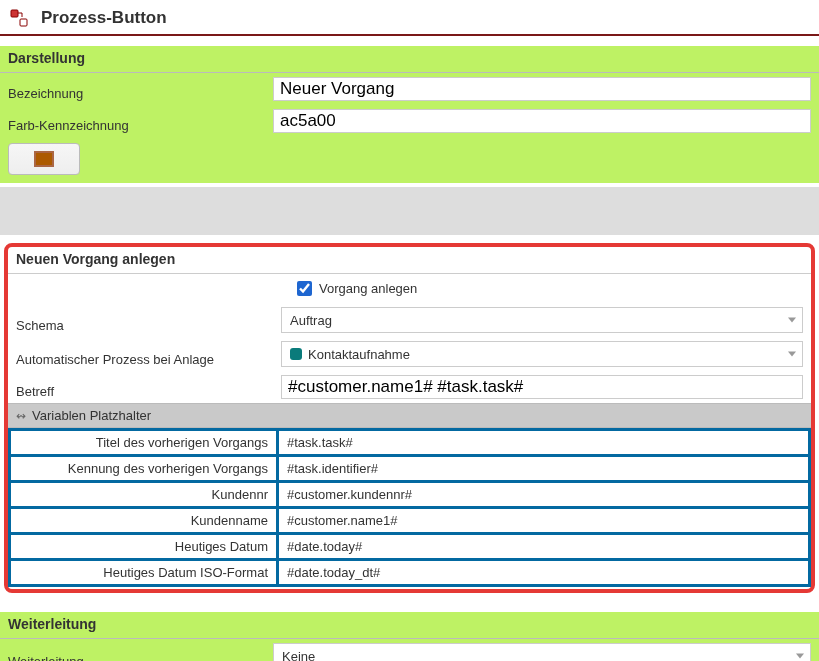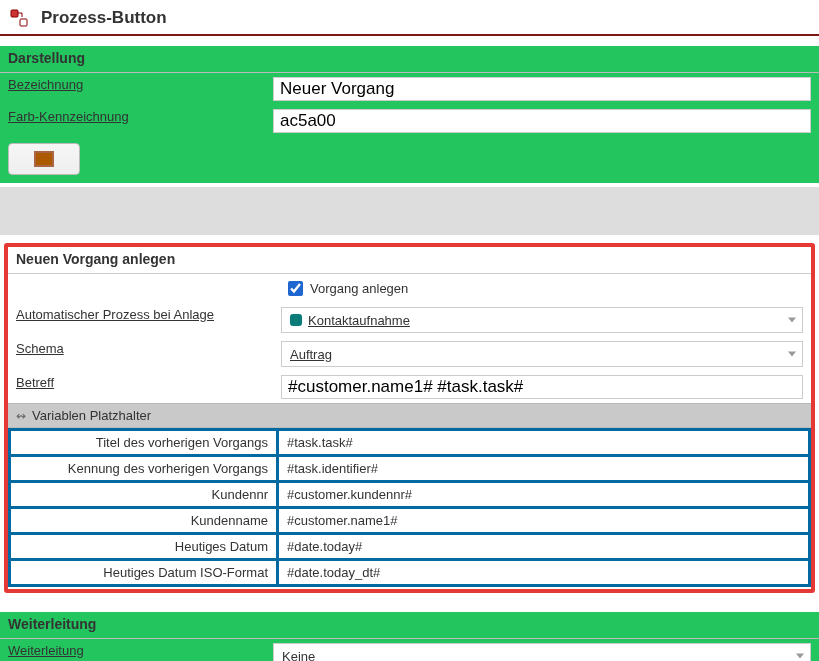--- a/index.html
+++ b/index.html
@@ -12,32 +12,31 @@
     width: 819px;
   }
   .page-header {
     display: flex;
     align-items: center;
     padding: 8px 10px 6px;
     border-bottom: 2px solid #7a1818;
     gap: 13px;
   }
   .page-title { font-size: 17px; font-weight: bold; }
-  .section { margin-top: 10px; background:#22c55e; }
+  .section { margin-top: 10px; background:#bef264; }
   .section-header {
     font-weight: bold;
     font-size: 14px;
     border-bottom: 1px solid #bbb;
     padding: 4px 8px 6px;
   }
   .form-row {
     display: flex;
-    align-items: flex-start;
+    align-items: flex-end;
     padding: 4px 8px;
-    text-decoration: underline;
   }
   .form-row .label {
     width: 265px;
     color: #333;
   }
   .form-row .field { flex: 1; }
   input.text, select.sel {
     width: 100%;
     height: 24px;
     border: 1px solid #ccc;
@@ -53,26 +52,26 @@
     border-radius: 4px;
     margin: 6px 8px 8px;
     background: linear-gradient(#f6f6f6,#eee);
     cursor: pointer;
   }
   .color-swatch { width: 20px; height: 16px; background:#ac5a00; border:2px solid #a64; }
   .gray-band { background:#ddd; height: 48px; margin-top: 4px; }
 
   .highlight-section {
     border: 4px solid #e53935;
-    border-radius: 3px;
+    border-radius: 8px;
     margin: 8px 4px;
     padding-bottom: 2px;
     background:#fff;
   }
-  .checkbox-row { display:flex; align-items:flex-start; padding:4px 11px; }
+  .checkbox-row { display:flex; align-items:flex-start; padding:4px 20px; }
   .checkbox-row .label { width:265px; }
   .checkbox-row .cb { display:flex; align-items:center; gap:4px; }
   .checkbox-row input[type=checkbox]{ width:15px; height:15px; accent-color:#1e66d0; }
 
   .select-wrap { position:relative; flex:1; }
   .select-display {
     border:1px solid #ccc; height:26px; display:flex; align-items:center;
     padding:0 24px 0 8px; color:#333; position:relative; background:#fff;
   }
   .select-display.with-bullet::before {
@@ -145,40 +144,40 @@
 
   <div class="checkbox-row">
     <div class="label"></div>
     <div class="cb">
       <input type="checkbox" checked="" style="">
       <span>Vorgang anlegen</span>
     </div>
   </div>
 
   <div class="form-row">
+    <div class="label">Schema</div>
+    <div class="select-wrap">
+      <div class="select-display">
+        <span>Auftrag</span>
+        <span class="select-caret"></span>
+      </div>
+    </div>
+  </div>
+
+  <div class="form-row">
     <div class="label">Automatischer Prozess bei Anlage</div>
     <div class="select-wrap">
       <div class="select-display with-bullet">
         <span>Kontaktaufnahme</span>
         <span class="select-caret"></span>
       </div>
     </div>
   </div>
 
   <div class="form-row">
-    <div class="label">Schema</div>
-    <div class="select-wrap">
-      <div class="select-display">
-        <span>Auftrag</span>
-        <span class="select-caret"></span>
-      </div>
-    </div>
-  </div>
-
-  <div class="form-row">
     <div class="label">Betreff</div>
     <div class="field">
       <input type="text" class="text" value="#customer.name1# #task.task#" style="">
     </div>
   </div>
 
   <div class="var-header">
     <span class="var-link-icon">↭</span>
     <span>Variablen Platzhalter</span>
   </div>

